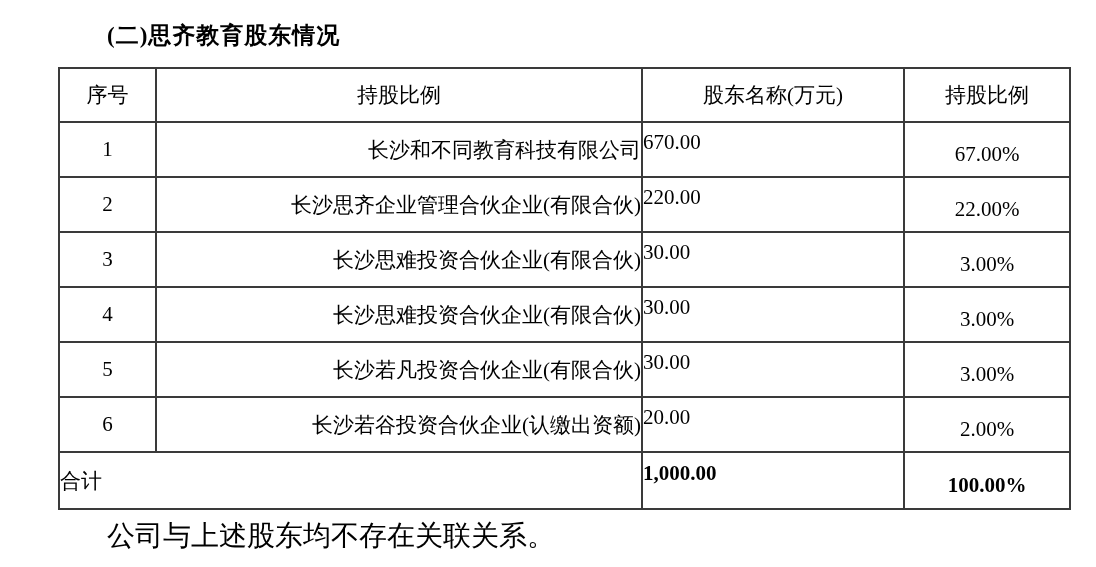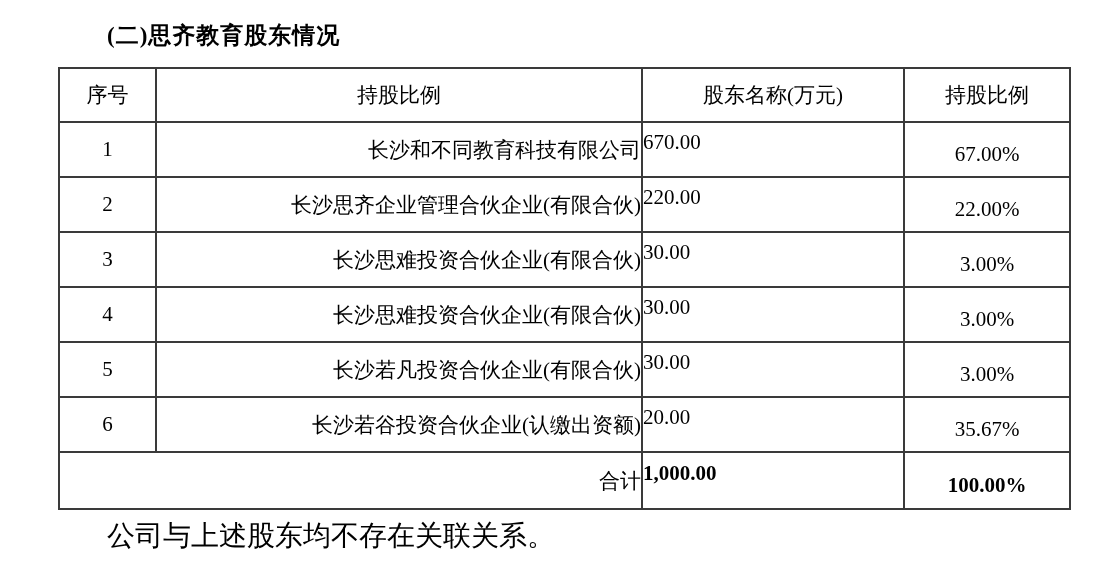--- a/index.html
+++ b/index.html
@@ -40,21 +40,21 @@
   tr.hdr { height: 54px; }
   tr.row { height: 55px; }
   tr.total { height: 57px; }
   th.h { font-weight: bold; text-align: center; border-radius: 22px; }
   td.idx { text-align: center; }
   td.name { text-align: right; padding-left: 13px; }
   td.amt { text-align: left; }
   td.pct { text-align: center; text-decoration: underline; }
   td.amt .lift { position: relative; top: -7px; display: inline-block; }
   td.pct .drop { position: relative; top: 5px; display: inline-block; }
-  tr.total td.merged { text-align: right; }
+  tr.total td.merged { text-align: left; }
   tr.total td.amt, tr.total td.pct { font-weight: bold; margin-top: 13px; }
   .footnote {
     position: absolute;
     left: 107px;
     top: 517px;
     font-size: 28px;
     white-space: nowrap;
   }
 </style>
 </head>
@@ -111,21 +111,21 @@
         <td class="idx">5</td>
         <td class="name">长沙若凡投资合伙企业(有限合伙)</td>
         <td class="amt"><span class="lift">30.00</span></td>
         <td class="pct"><span class="drop">3.00%</span></td>
       </tr>
 
       <tr class="row">
         <td class="idx">6</td>
         <td class="name">长沙若谷投资合伙企业(认缴出资额)</td>
         <td class="amt"><span class="lift">20.00</span></td>
-        <td class="pct"><span class="drop">35.67%</span></td>
+        <td class="pct"><span class="drop">2.00%</span></td>
       </tr>
 
       <tr class="total">
         <td class="merged" colspan="2">合计</td>
         <td class="amt"><span class="lift">1,000.00</span></td>
         <td class="pct"><span class="drop">100.00%</span></td>
       </tr>
     </tbody>
   </table>
 

